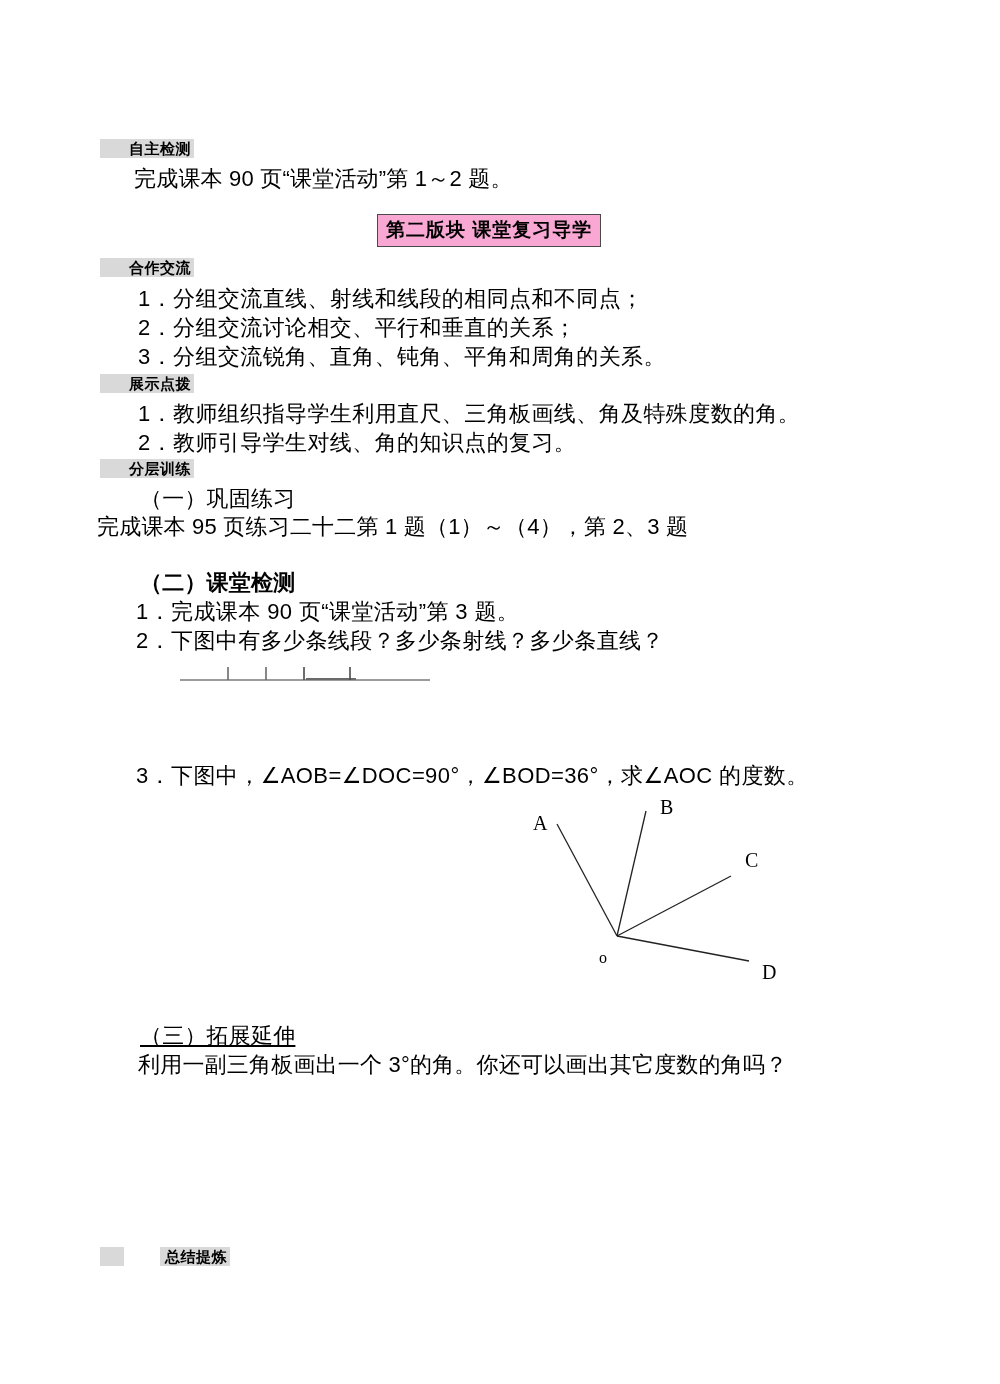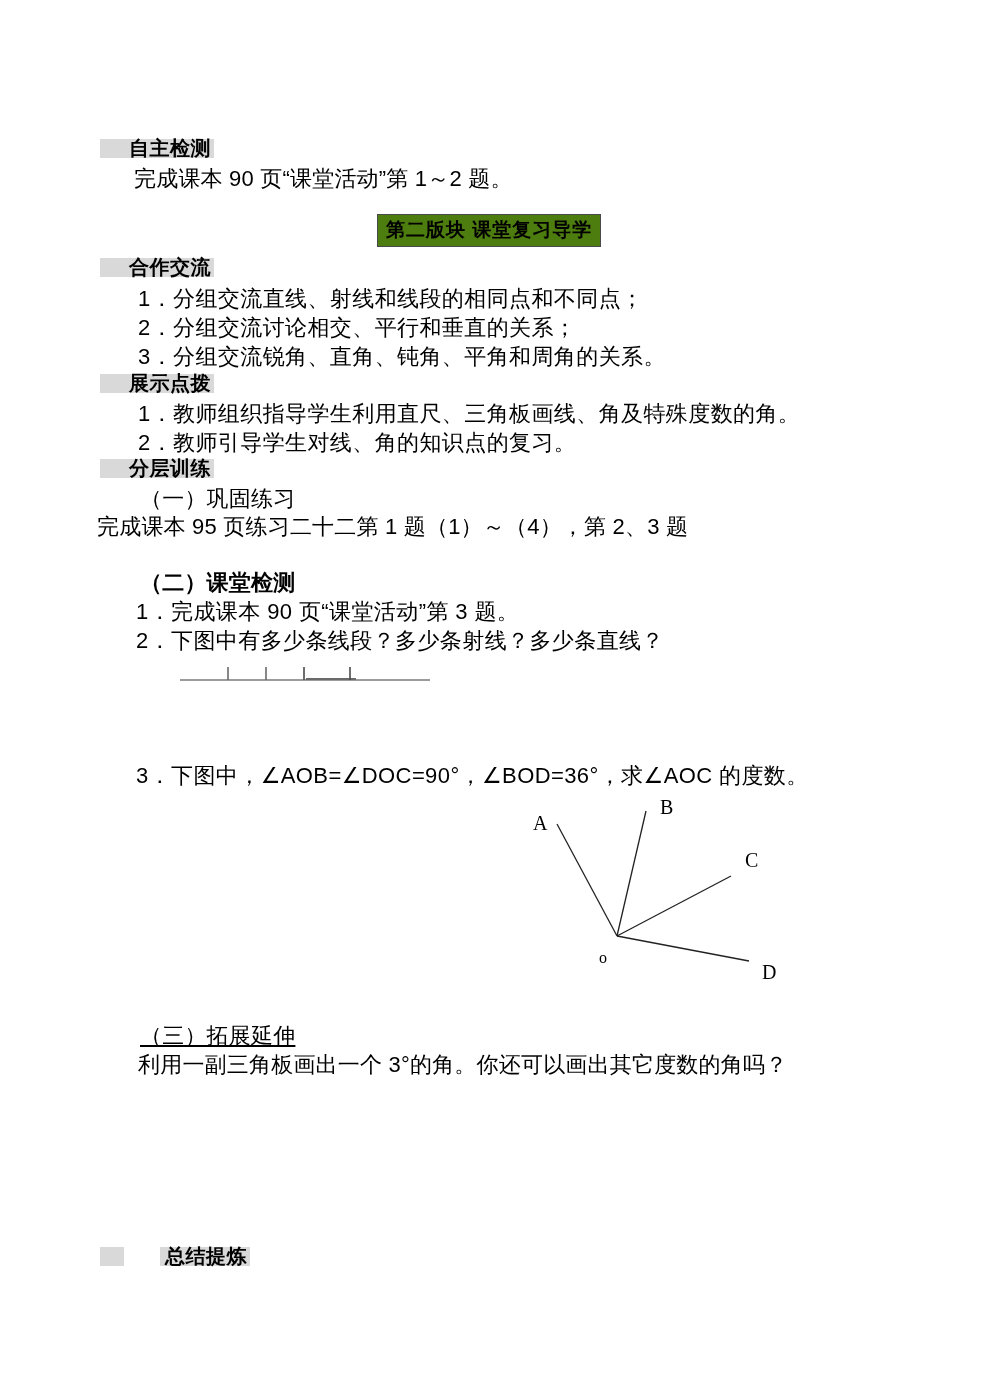--- a/index.html
+++ b/index.html
@@ -29,21 +29,21 @@
     white-space: nowrap;
   }
   .sec-head .marker {
     display: inline-block;
     width: 24px;
     height: 19px;
     background: #d9d9d9;
   }
   .sec-head .sec-title {
     font-weight: bold;
-    font-size: 20px;
+    font-size: 15px;
     line-height: 19px;
     letter-spacing: 0.5px;
     padding-left: 5px;
     background: #d9d9d9;
     padding-right: 3px;
   }
 
   
   .line {
     position: absolute;
@@ -53,21 +53,21 @@
     letter-spacing: 0.2px;
   }
   .line.num {
     letter-spacing: 0.4px;
   }
 
   
   .banner {
     position: absolute;
     border: 1.6px solid #4a4a4a;
-    background: #4d7c0f;
+    background: #f9a8d4;
     font-weight: bold;
     font-size: 19px;
     line-height: 26px;
     padding: 2px 8px 3px 8px;
     white-space: nowrap;
     letter-spacing: 1px;
   }
 
   
   .fig {

